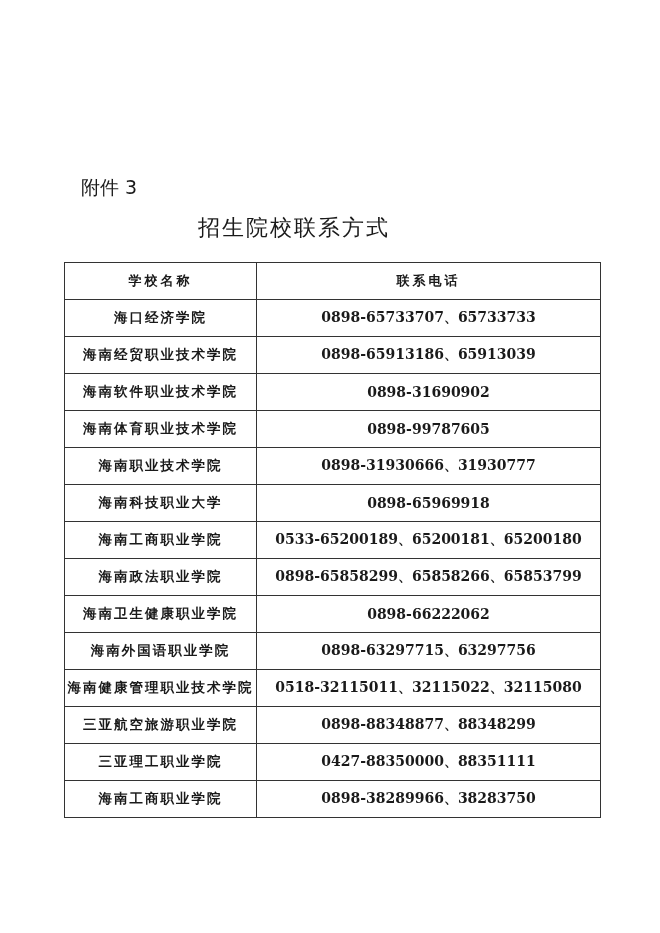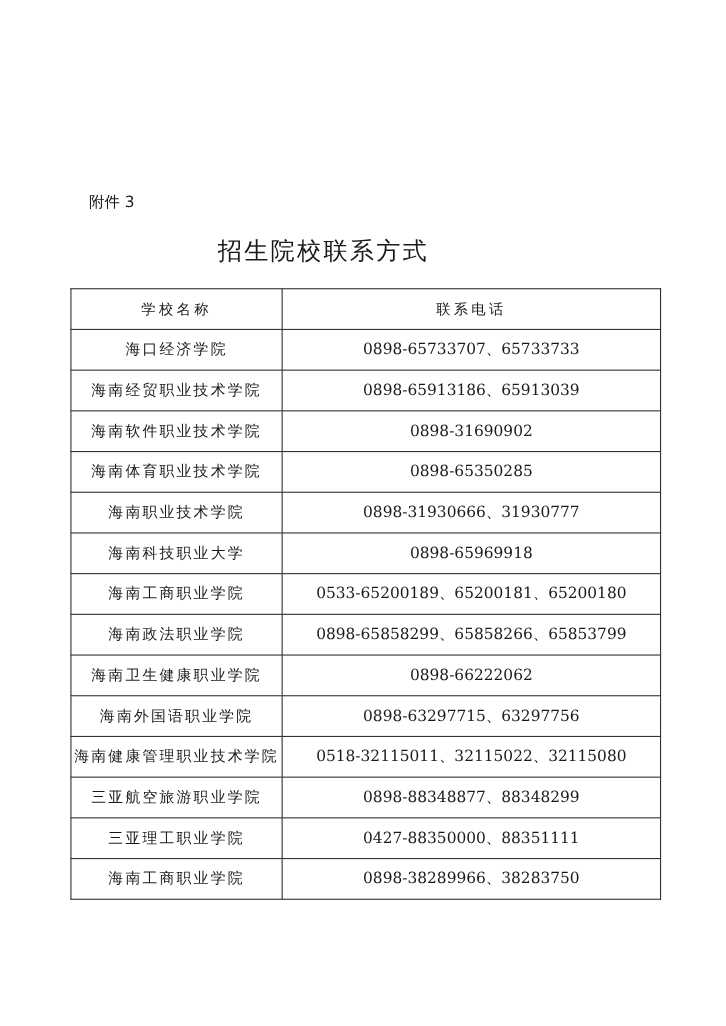--- a/index.html
+++ b/index.html
@@ -1,26 +1,26 @@
 <!DOCTYPE html>
 <html><head>
   <meta charset="utf-8">
   <style>
     html, body { margin: 0; padding: 0; background: #ffffff; }
     body { width: 660px; height: 933px; position: relative; overflow: hidden;
            font-family: "DejaVu Serif", "Liberation Serif", serif; color: #1a1a1a; }
-    .attach { position: absolute; left: 81px; top: 175px; font-size: 14px;
+    .attach { position: absolute; left: 81px; top: 175px; font-size: 19px;
               font-family: "DejaVu Sans", "Liberation Sans", sans-serif; text-align: right; }
     .title { position: absolute; left: 0; width: 588px; top: 198px; text-align: center;
              font-size: 22px; letter-spacing: 2px;
              font-family: "DejaVu Sans", "Liberation Sans", sans-serif; font-weight: normal; }
     table { position: absolute; left: 64px; top: 262px; width: 536px;
             border-collapse: collapse; table-layout: fixed; }
     td, th { border: 1px solid #333; height: 36px; padding: 0; text-align: center;
-             vertical-align: middle; font-size: 14px; font-weight: normal; white-space: nowrap; }
+             vertical-align: middle; font-size: 14px; font-weight: bold; white-space: nowrap; }
     th { font-family: "DejaVu Sans", "Liberation Sans", sans-serif; font-size: 13px; letter-spacing: 3px; }
     td.name { letter-spacing: 2px; font-family: "DejaVu Sans", "Liberation Sans", sans-serif; font-size: 13.5px; }
     td.phone { font-family: "DejaVu Serif", "Liberation Serif", serif; font-size: 14px; }
     col.c1 { width: 192px; }
     col.c2 { width: 344px; }
   </style>
 </head>
 <body>
 
 <div class="attach">附件 3</div>
@@ -45,21 +45,21 @@
     <tr>
         <td class="name">海南经贸职业技术学院</td>
         <td class="phone">0898-65913186、65913039</td>
       </tr>
     <tr>
         <td class="name">海南软件职业技术学院</td>
         <td class="phone">0898-31690902</td>
       </tr>
     <tr>
         <td class="name">海南体育职业技术学院</td>
-        <td class="phone">0898-65350285</td>
+        <td class="phone">0898-99787605</td>
       </tr>
     <tr>
         <td class="name">海南职业技术学院</td>
         <td class="phone">0898-31930666、31930777</td>
       </tr>
     <tr>
         <td class="name">海南科技职业大学</td>
         <td class="phone">0898-65969918</td>
       </tr>
     <tr>

